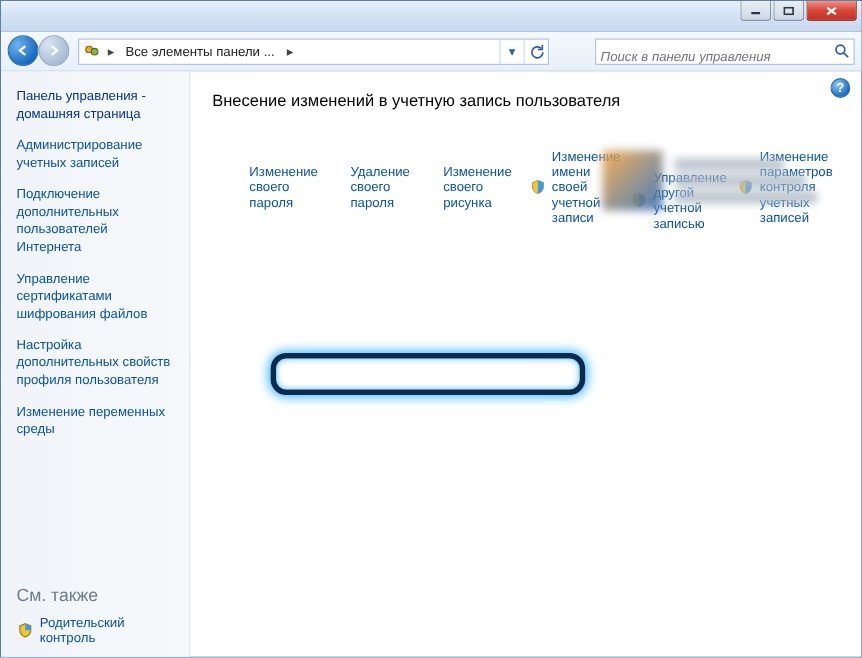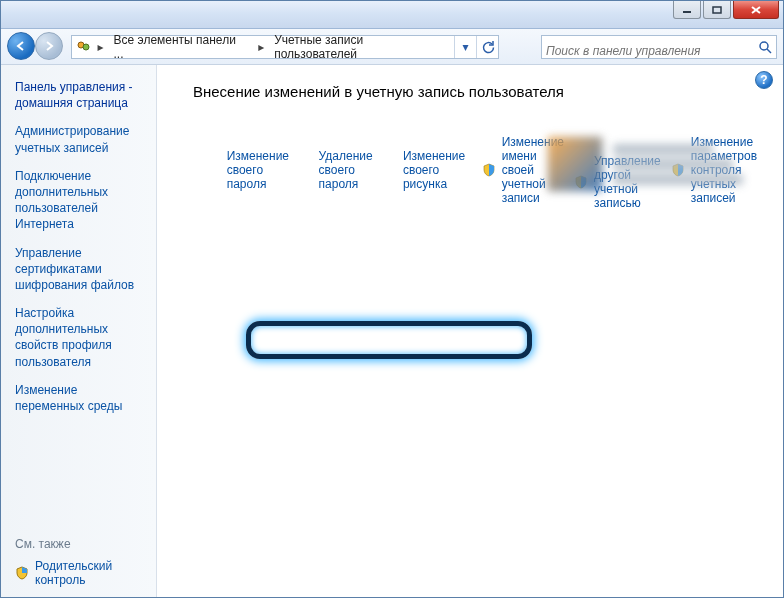--- a/index.html
+++ b/index.html
@@ -22,26 +22,26 @@
   .bc-icon { width:22px; height:22px; display:flex; align-items:center; justify-content:center; }
   .bc-seg { padding:0 6px; height:100%; display:flex; align-items:center; color:#222; border-right:1px solid transparent; cursor:default; }
   .bc-arrow { width:14px; display:flex; align-items:center; justify-content:center; color:#444; }
   .bc-end { display:flex; margin-left:auto; }
   .bc-btn { width:22px; height:22px; border-left:1px solid #c9d6e6; display:flex; align-items:center; justify-content:center; color:#2a5da8; }
   .searchbox { width:236px; height:24px; border:1px solid #aabfd6; background:#fff; display:flex; align-items:flex-end; padding:0 4px;margin-left:38px; }
   .searchbox input { flex:1; border:none; outline:none; font-size:12px; font-style:italic; color:#888; background:transparent; }
   .searchbox .sicon { color:#2a5da8; }
 
   
-  .body { flex:1; display:flex; min-height:0; position:relative;gap:16px; }
+  .body { flex:1; display:flex; min-height:0; position:relative; }
   .sidebar { width:212px; background:linear-gradient(to right,#f0f4f8 0%, #f6f9fc 100%); border-right:1px solid #d8e0ea; padding:14px 12px 10px 14px; display:flex; flex-direction:column; font-size:12px; }
   .sb-title { color:#003399; font-size:12px; margin-bottom:12px; line-height:1.35; }
   .sb-link { color:#0a53a5; margin-bottom:12px; line-height:1.35; cursor:pointer; }
   .sb-footer { margin-top:auto; padding-top:20px; }
-  .sb-see { color:#6b7b8c; font-size:12px; margin-bottom:8px; }
+  .sb-see { color:#6b7b8c; font-size:16px; margin-bottom:8px; }
   .sb-parental { display:flex; align-items:center; gap:6px; color:#0a53a5; }
 
   .content { flex:1; padding: 18px 24px 18px 20px; position:relative; }
   .c-title { font-size:15px; color:#000000; margin-bottom:30px; }
   .opt-list { display:flex; flex-direction:row; gap:8px; margin-left:20px; }
   .opt { display:flex; align-items:center; gap:6px; font-size:12px; }
   .opt a { color:#0a53a5; text-decoration:none; cursor:pointer; }
   .opt .pad { width:16px; display:inline-block; }
   .highlight { position:absolute; left:245px; top:256px; width:286px; height:38px; border:5px solid #0a2c4e; border-radius:14px; box-shadow:0 0 10px 2px #3fb6ff, inset 0 0 6px #3fb6ff; pointer-events:none; }
 
@@ -97,21 +97,20 @@
     <div class="breadcrumb">
       <span class="bc-icon">
         <svg width="16" height="16">
             <circle cx="6" cy="6" r="3" fill="#f0a830" stroke="#8a5a10"></circle>
             <circle cx="11" cy="8" r="3" fill="#7fb845" stroke="#4a7020"></circle>
           </svg>
       </span>
       <span class="bc-arrow">▸</span>
       <span class="bc-seg">Все элементы панели ...</span>
       <span class="bc-arrow">▸</span>
-      <span class="bc-seg">Учетные записи пользователей</span>
       <div class="bc-end">
         <div class="bc-btn">▾</div>
         <div class="bc-btn">
           <svg width="14" height="14">
               <path d="M11 4a5 5 0 1 0 1.5 3.5" fill="none" stroke="#2a5da8" stroke-width="1.5"></path>
               <path d="M12 1v4h-4" fill="none" stroke="#2a5da8" stroke-width="1.5"></path>
             </svg>
         </div>
       </div>
     </div>

